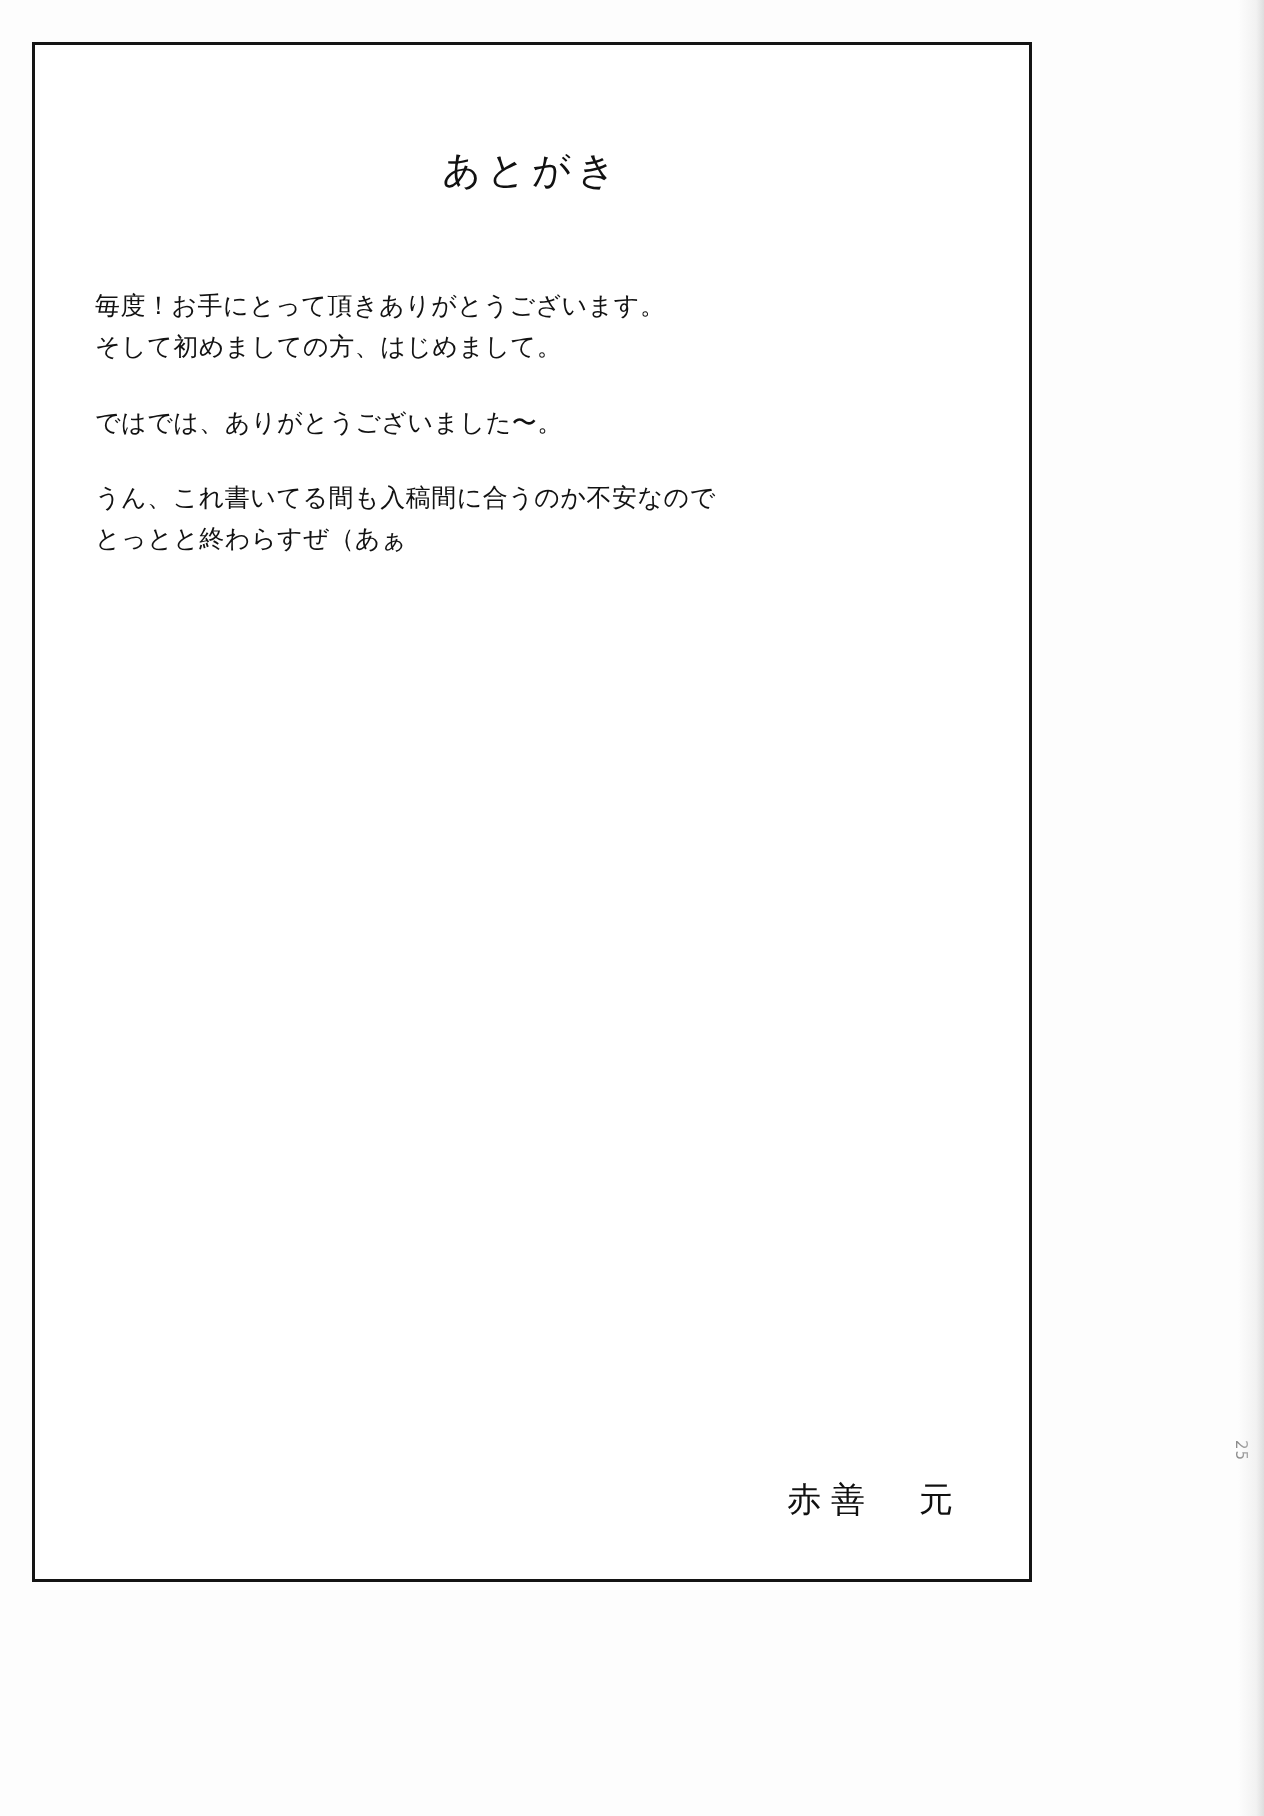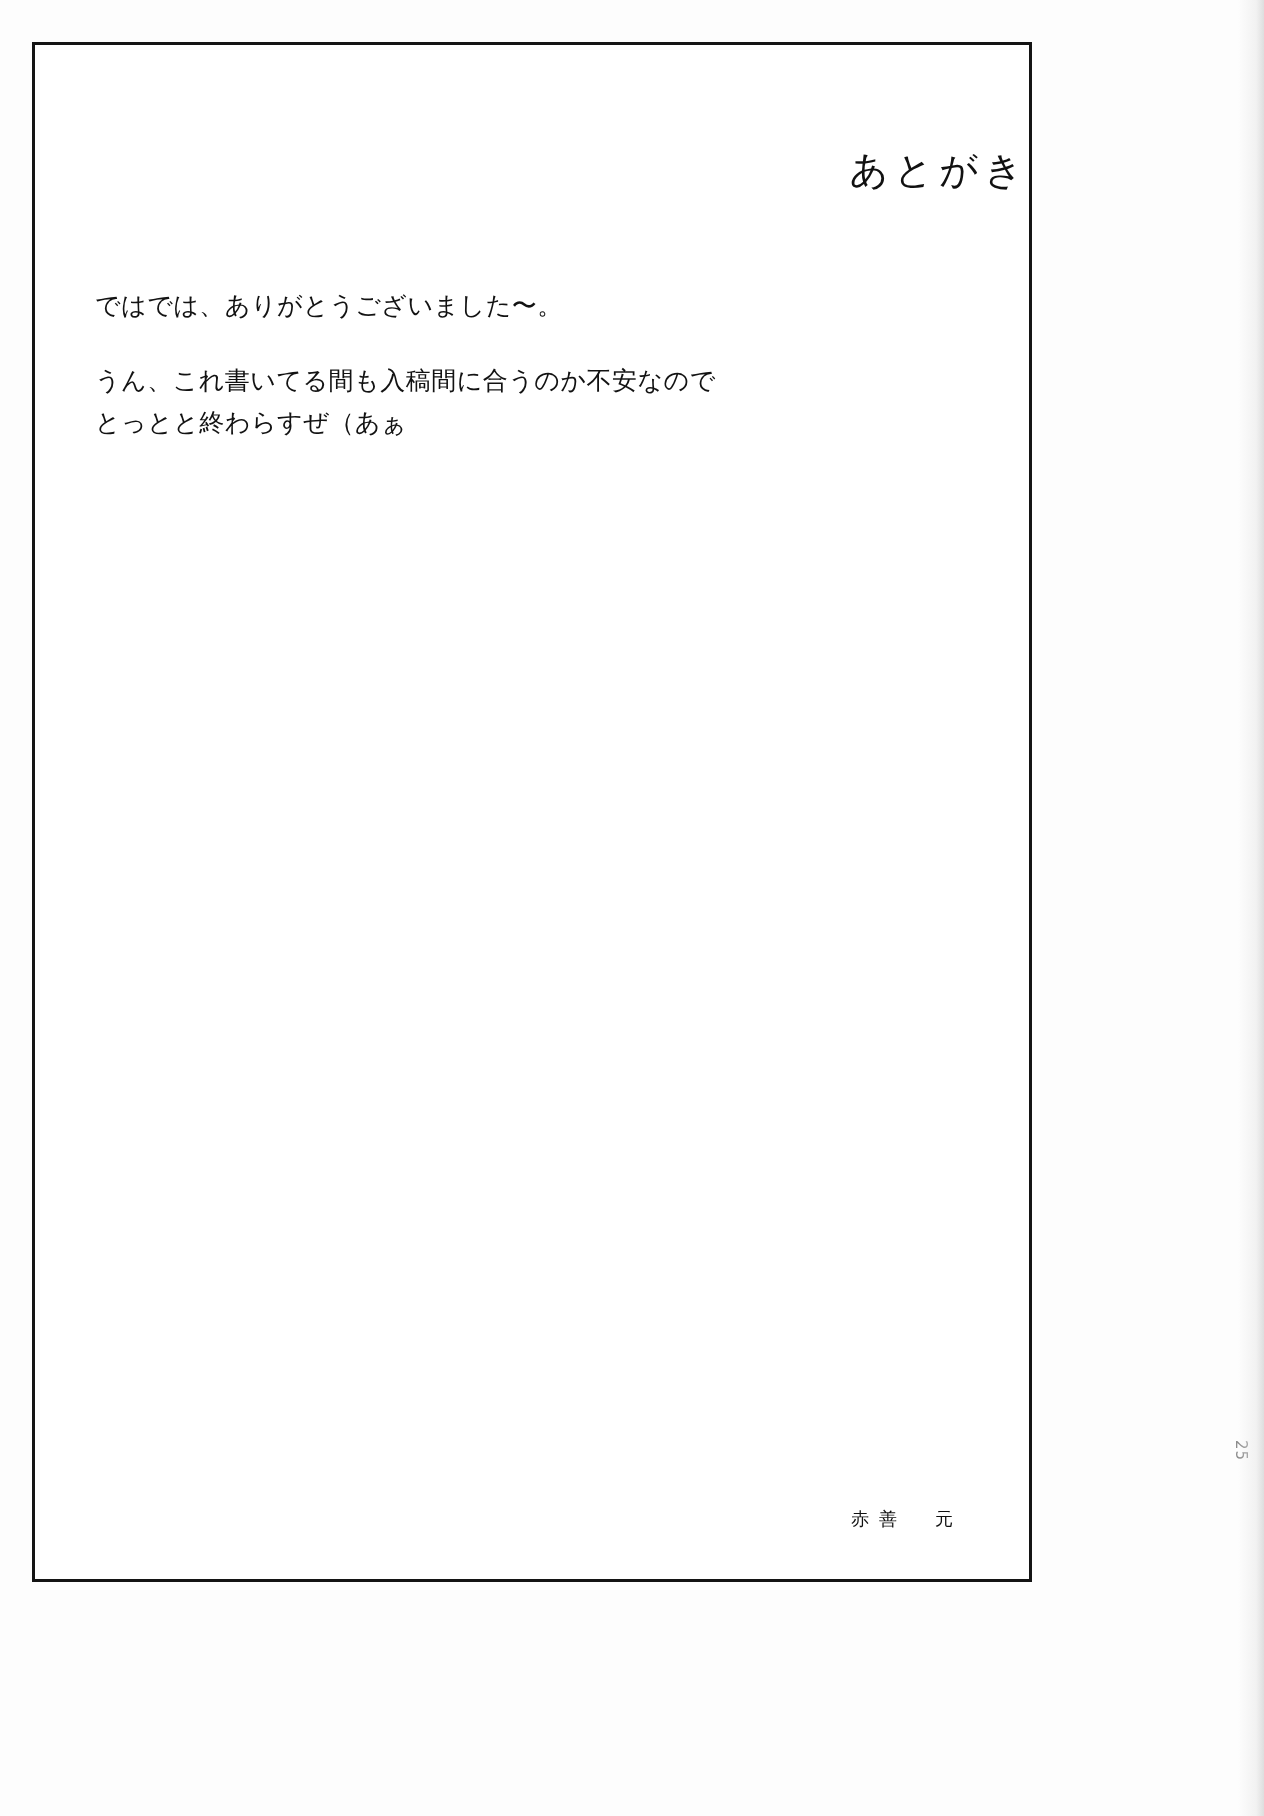--- a/index.html
+++ b/index.html
@@ -32,21 +32,21 @@
     height: 1540px;
     border: 3px solid #141414;
     box-sizing: border-box;
     background: #ffffff;
   }
   .afterword-title {
     position: absolute;
     left: 0;
     top: 100px;
     width: 100%;
-    text-align: right;
+    text-align: center;
     font-size: 38px;
     letter-spacing: 6px;
     font-weight: 500;
     color: #111111;
   }
   .body-text {
     position: absolute;
     left: 60px;
     top: 240px;
     width: 860px;
@@ -58,22 +58,22 @@
   .para {
     margin: 0 0 34px 0;
     white-space: pre-line;
   }
   .para:last-child {
     margin-bottom: 0;
   }
   .signature {
     position: absolute;
     right: 66px;
-    bottom: 48px;
-    font-size: 18px;
+    bottom: 56px;
+    font-size: 34px;
     letter-spacing: 10px;
     color: #101010;
   }
   .page-number {
     position: absolute;
     right: 14px;
     top: 1440px;
     font-size: 15px;
     color: #8d8d8d;
     writing-mode: vertical-rl;
@@ -91,20 +91,22 @@
 </style>
 </head>
 <body>
 
 <div class="page">
   <div class="frame">
 
     <div class="afterword-title">あとがき</div>
 
     <div class="body-text">
+      <p class="para">毎度！お手にとって頂きありがとうございます。
+そして初めましての方、はじめまして。</p>
       <p class="para">ではでは、ありがとうございました〜。</p>
       <p class="para">うん、これ書いてる間も入稿間に合うのか不安なので
 とっとと終わらすぜ（あぁ</p>
     </div>
 
     <div class="signature">赤善　元</div>
   </div>
 
   <div class="page-number">25</div>
 

